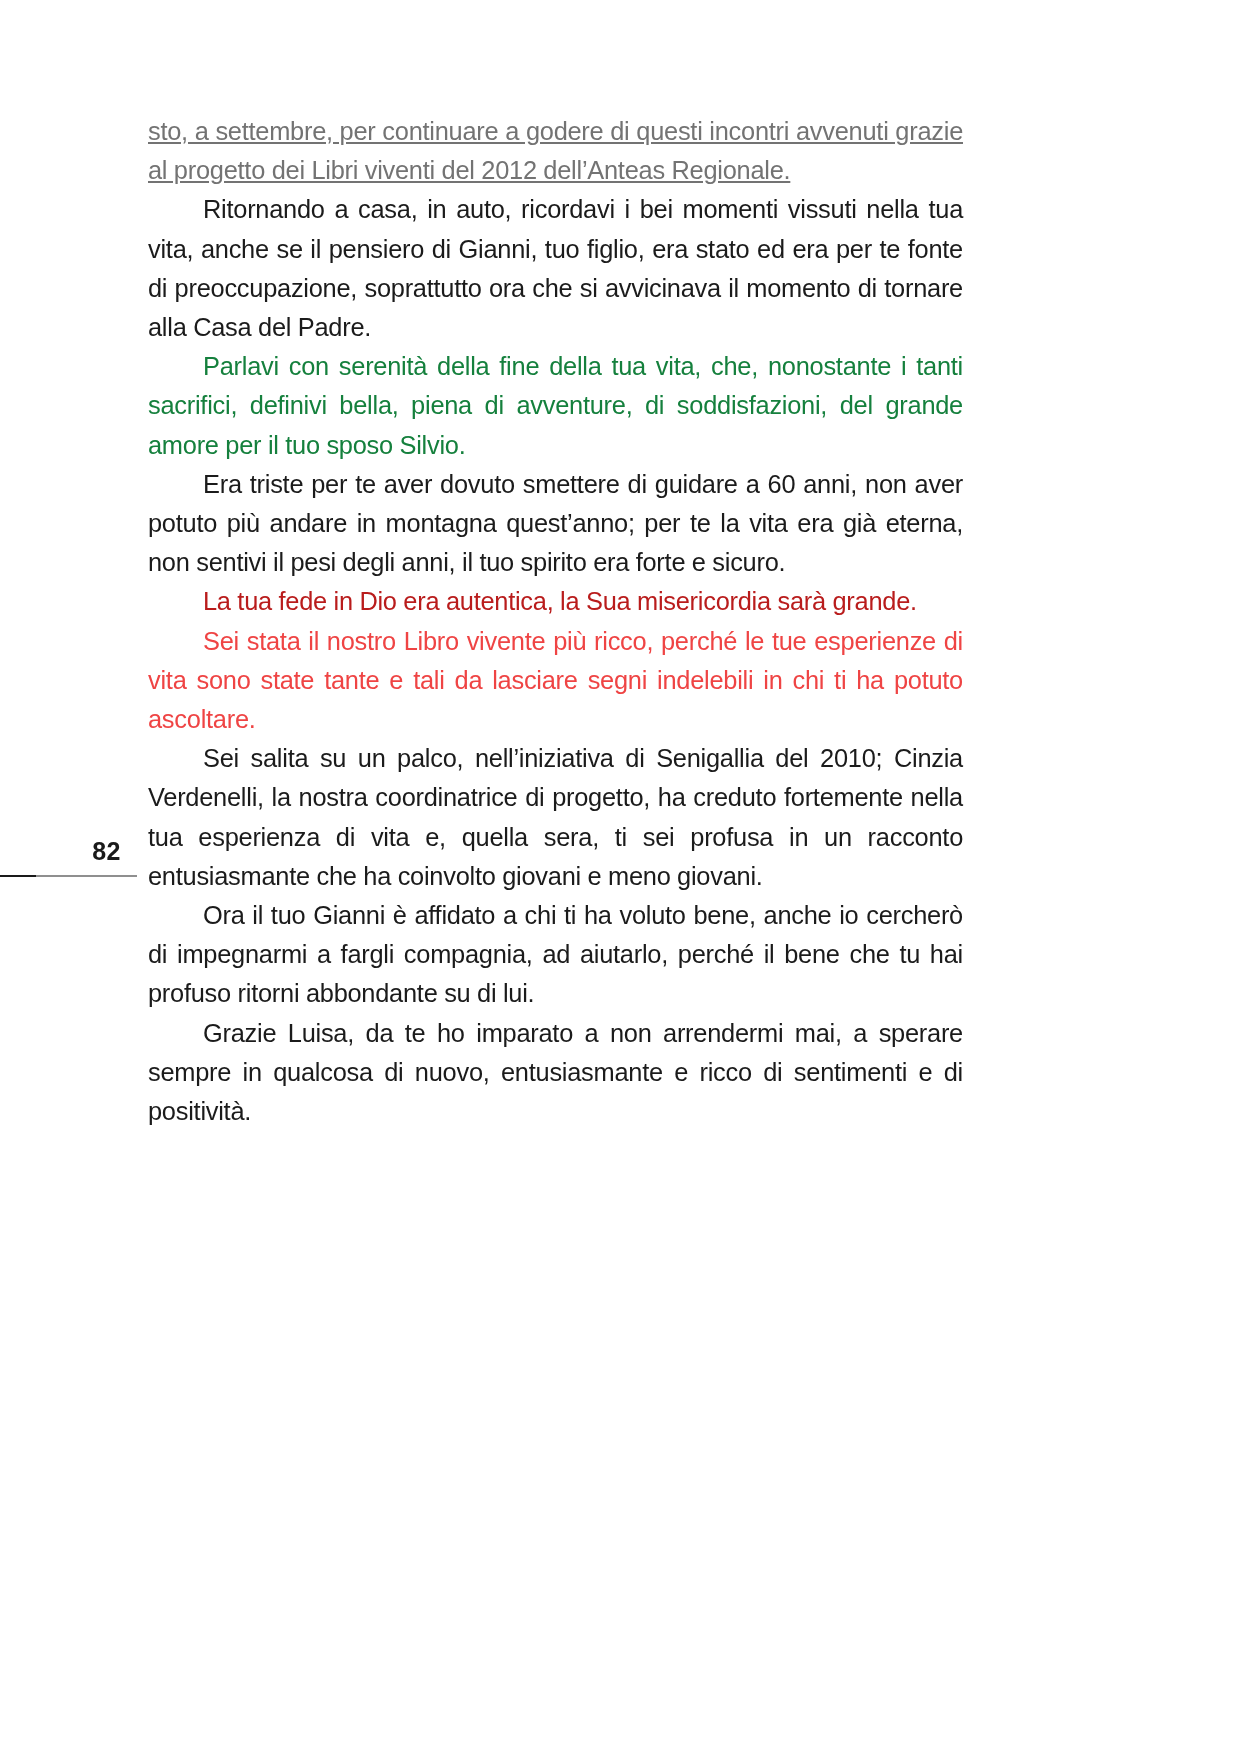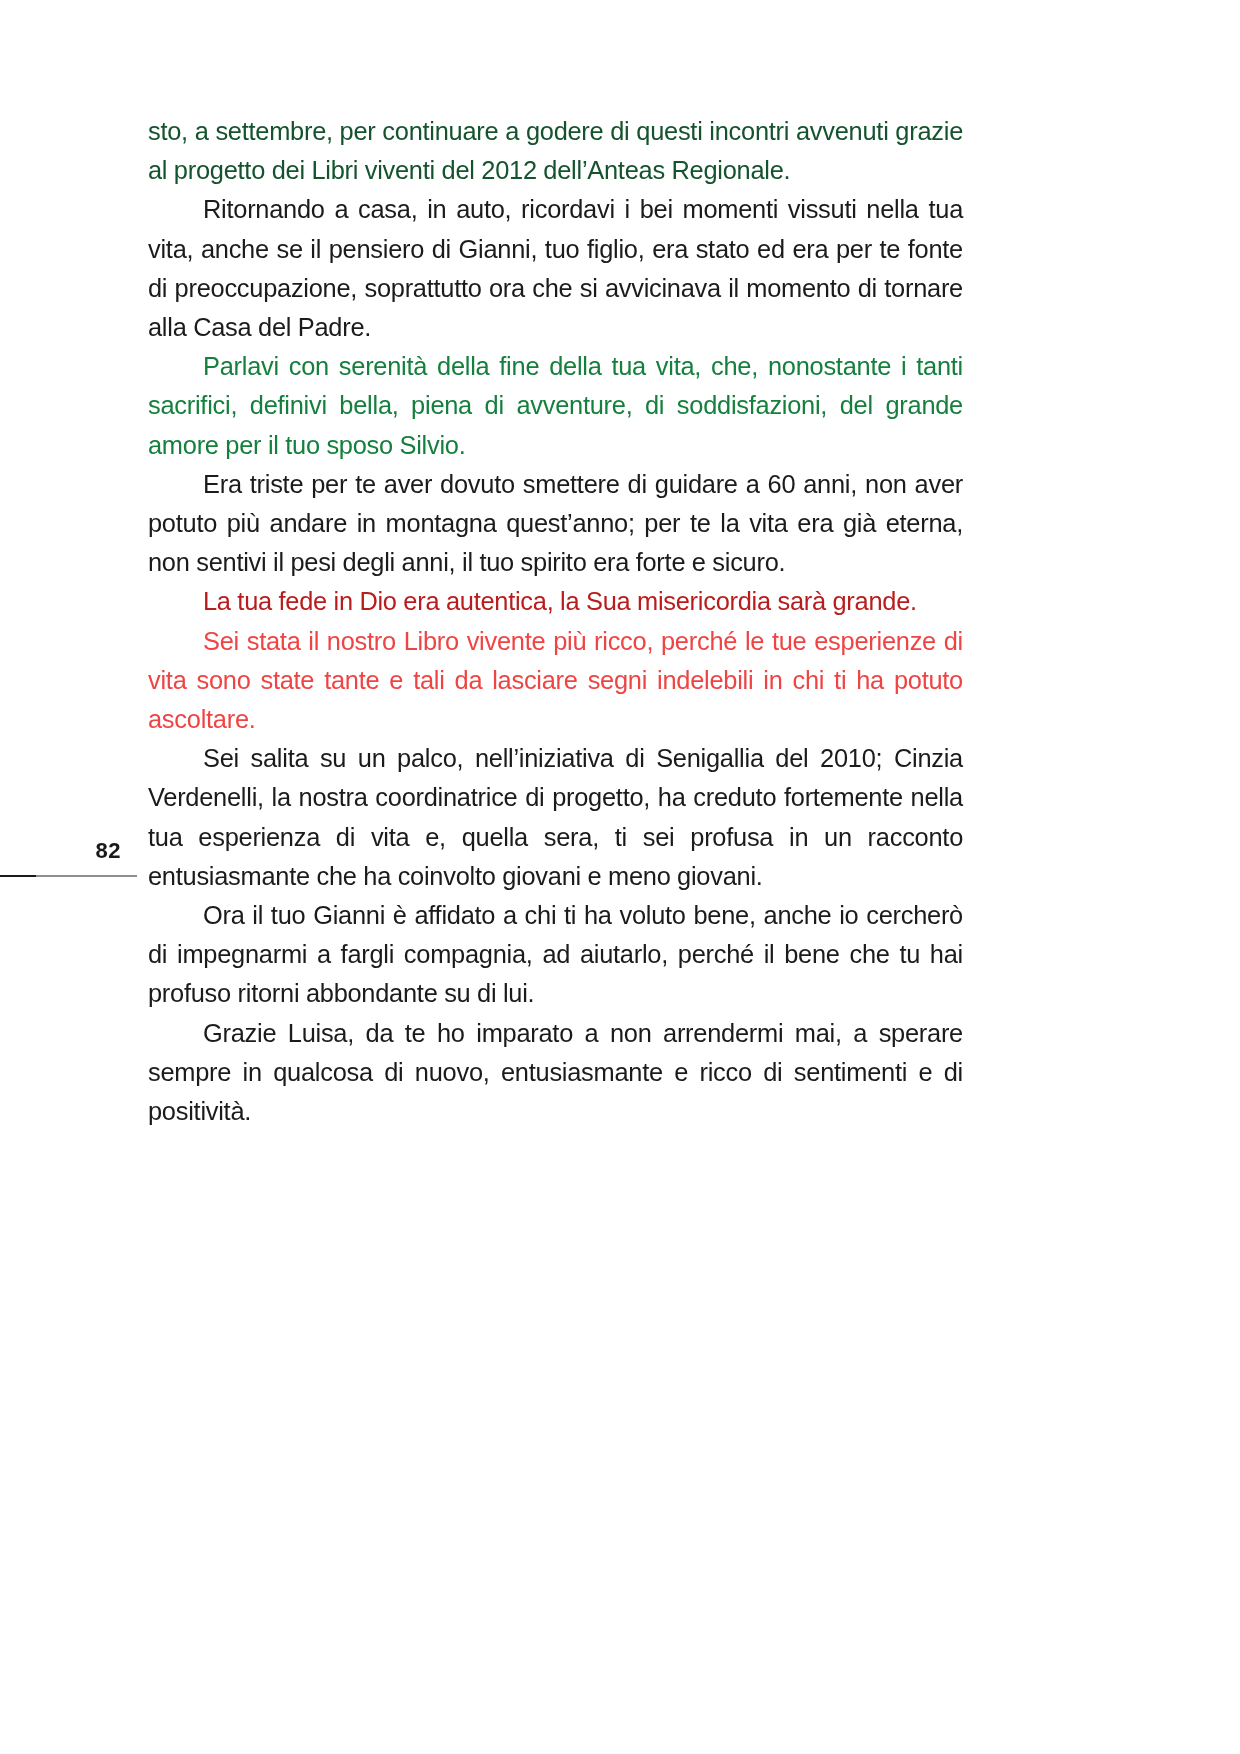--- a/index.html
+++ b/index.html
@@ -26,21 +26,21 @@
     position: absolute;
     left: 0;
     top: 836px;
     width: 137px;
     height: 46px;
   }
   #folio-number {
     position: absolute;
     right: 16px;
     top: 0;
-    font-size: 22px;
+    font-size: 25px;
     font-weight: bold;
     color: #1a1a1a;
     letter-spacing: 0.5px;
     line-height: 30px;
   }
   #folio-rule {
     position: absolute;
     left: 0;
     top: 39px;
     width: 137px;
@@ -81,21 +81,21 @@
 <body>
 
 <div id="page" style="background: rgb(255, 255, 255);">
 
   <div id="folio-block">
     <div id="folio-number" style="color: rgb(26, 26, 26);">82</div>
     <div id="folio-rule" style="background: linear-gradient(to right, rgb(26, 26, 26) 0px, rgb(26, 26, 26) 36px, rgb(143, 143, 143) 36px, rgb(143, 143, 143) 137px);"></div>
   </div>
 
   <div id="text-column">
-    <p class="para cont" style="color: #14532d;">sto, a settembre, per continuare  a godere di questi incontri  avvenuti grazie al progetto dei Libri viventi del 2012  dell’Anteas Regionale.</p>
+    <p class="para cont" style="color: #737373; text-decoration: underline;">sto, a settembre, per continuare  a godere di questi incontri  avvenuti grazie al progetto dei Libri viventi del 2012  dell’Anteas Regionale.</p>
     <p class="para" style="color: rgb(27, 27, 27);">Ritornando a casa, in auto, ricordavi i bei momenti vissuti nella tua vita, anche se il pensiero di Gianni, tuo figlio, era stato ed era per te fonte di preoccupazione, soprattutto ora che si avvicinava il momento di tornare alla Casa del Padre.</p>
     <p class="para" style="color: #15803d;">Parlavi con serenità della fine della tua vita, che, nonostante i tanti sacrifici, definivi bella, piena di avventure, di soddisfazioni, del grande amore per  il tuo sposo Silvio.</p>
     <p class="para" style="color: rgb(27, 27, 27);">Era triste per te  aver dovuto smettere di guidare a 60 anni, non aver potuto più andare in montagna quest’anno; per te la vita era già eterna, non sentivi il pesi degli anni, il tuo spirito era forte e sicuro.</p>
     <p class="para" style="color: #b91c1c;">La tua fede in Dio era autentica, la Sua misericordia sarà grande.</p>
     <p class="para" style="color: #ef4444;">Sei stata il nostro Libro vivente più ricco, perché le tue esperienze di vita sono state tante e tali da lasciare segni indelebili in chi ti ha potuto ascoltare.</p>
     <p class="para" style="color: rgb(27, 27, 27);">Sei salita su  un palco, nell’iniziativa di Senigallia del 2010; Cinzia Verdenelli, la nostra coordinatrice di progetto, ha creduto fortemente nella tua esperienza di vita e, quella sera, ti sei profusa in un racconto entusiasmante che ha coinvolto giovani e meno giovani.</p>
     <p class="para" style="color: rgb(27, 27, 27);">Ora il tuo Gianni è affidato a chi ti ha voluto bene, anche io cercherò di impegnarmi a fargli compagnia, ad aiutarlo, perché il bene che tu hai profuso ritorni abbondante su di lui.</p>
     <p class="para" style="color: rgb(27, 27, 27);">Grazie Luisa, da te ho imparato a non arrendermi mai, a sperare sempre in qualcosa di nuovo, entusiasmante e ricco di sentimenti e di positività.</p>
   </div>
 

